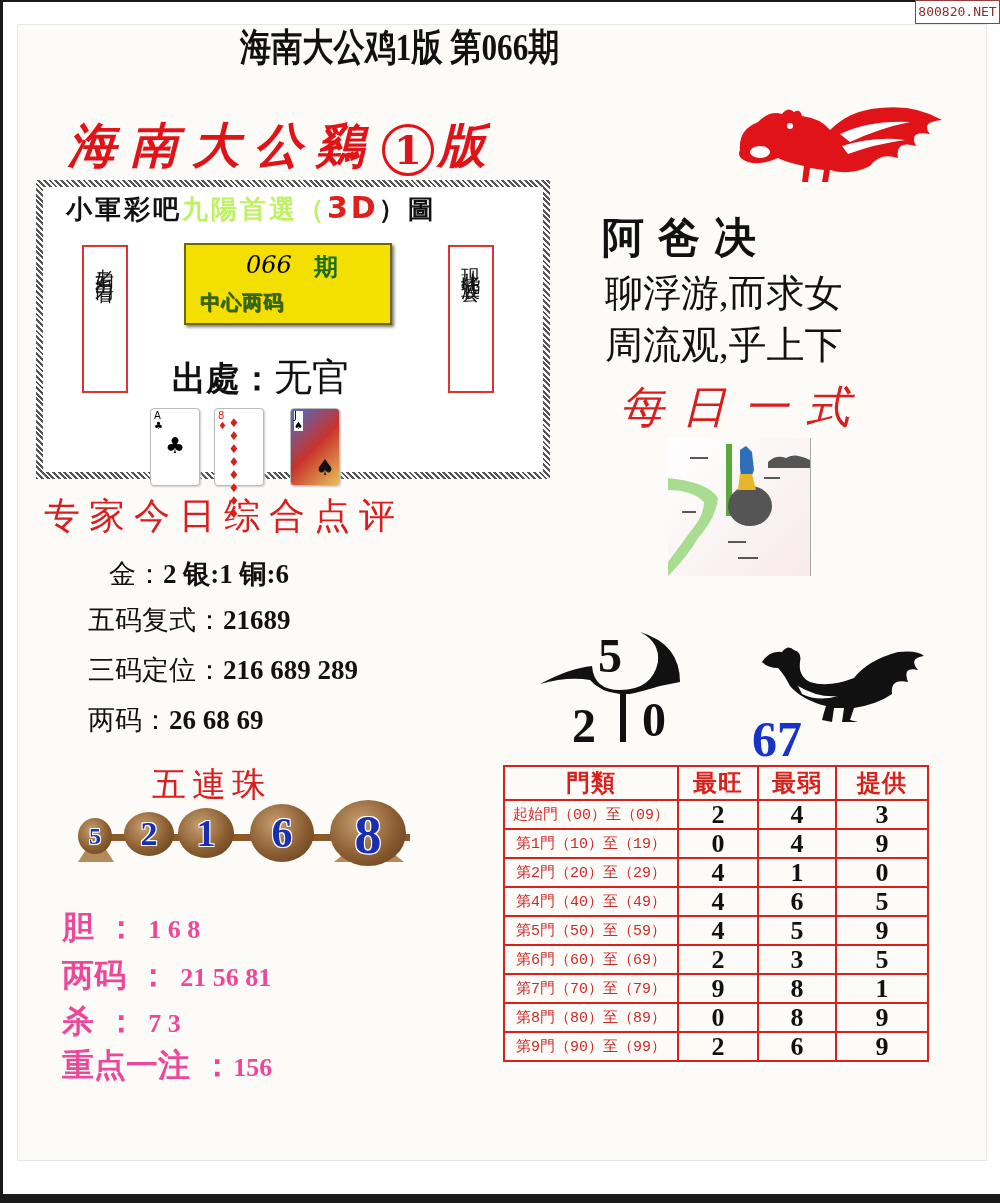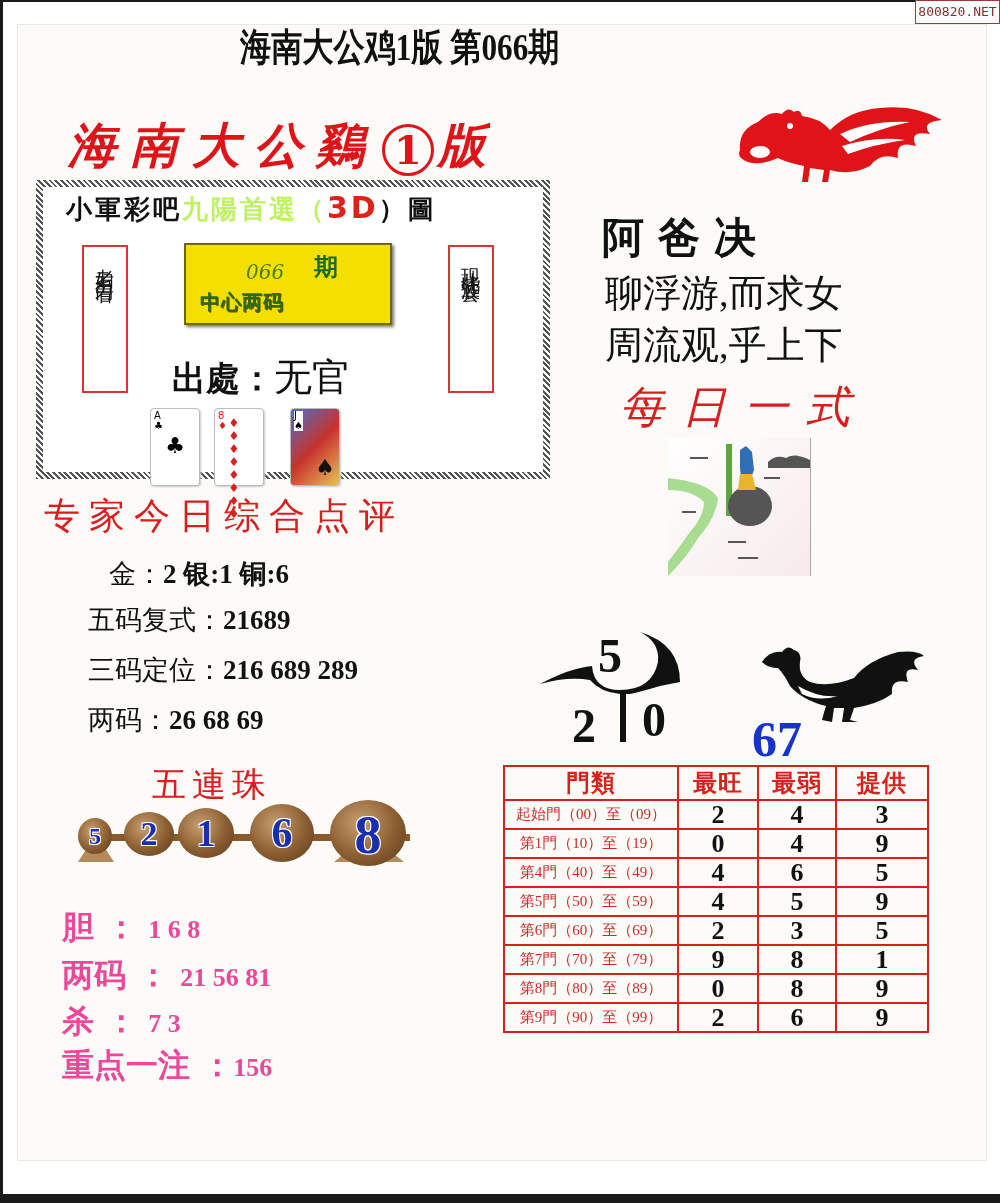--- a/index.html
+++ b/index.html
@@ -53,21 +53,21 @@
   .frame-head .big3d { color:#e0201a; font-size:30px; font-family:"DejaVu Sans", sans-serif; }
   .vbox {
     width:46px; height:148px; border:2px solid #d33; background:#fff;
     font-size:19px; color:#111; text-align:center; line-height:25px; padding-top:6px;
     box-sizing:border-box;
   }
   .yellowbox {
     left:184px; top:243px; width:204px; height:78px; background:#f3df00;
     border:2px solid #6c6a00; box-shadow:2px 2px 3px #777;
   }
-  .ybox-issue { left:60px; top:6px; font-style:italic; font-size:20px; color:#4d7c0f;margin-top:9px; }
+  .ybox-issue { left:60px; top:6px; font-style:italic; font-size:24px; color:#000000; }
   .ybox-qi { left:128px; top:6px; font-size:24px; font-weight:bold; color:#1c6b1c; }
   .ybox-center { left:14px; top:44px; font-size:20px; font-weight:bold; color:#2a6a1a; letter-spacing:1px; text-shadow:1px 1px 0 #6a5a00; }
   .chuchu {
     left:172px; top:352px; font-size:34px; font-weight:bold; color:#111;
   }
   .chuchu .val { font-weight:normal; font-size:38px;margin-top:40px; }
   .card {
     width:48px; height:76px; border:1px solid #bbb; border-radius:4px; background:#fff;
     font-family:"DejaVu Sans", sans-serif; box-shadow:1px 1px 2px #ccc;
   }
@@ -109,21 +109,21 @@
   }
   table.doors th, table.doors td {
     border:2px solid #d8201c; padding:0; text-align:center;
   }
   table.doors th {
     color:#d8201c; font-size:24px; font-weight:bold; height:28px;
     font-family:"DejaVu Sans", sans-serif; letter-spacing:1px;
   }
   table.doors td.lbl {
     color:#cc2a2a; font-size:15px; width:172px; height:27px;
-    font-family:Liberation Serif, serif;
+    font-family:Liberation Mono, monospace;
   }
   table.doors td.num {
     font-family:"Liberation Serif", serif; font-weight:bold; font-size:26px;
     color:#111; width:78px; vertical-align:bottom; line-height:26px;
   }
   table.doors td.num.w { width:76px; }
   table.doors td.num.x { width:90px; }
   .beads-title {
     left:152px; top:762px; color:#d81e1e; font-size:34px; letter-spacing:6px;
   }
@@ -260,20 +260,26 @@
           <td class="num w">4</td>
           <td class="num x">3</td>
         </tr>
       <tr>
           <td class="lbl">第1門（10）至（19）</td>
           <td class="num">0</td>
           <td class="num w">4</td>
           <td class="num x">9</td>
         </tr>
       <tr>
+          <td class="lbl">第2門（20）至（29）</td>
+          <td class="num">4</td>
+          <td class="num w">1</td>
+          <td class="num x">0</td>
+        </tr>
+      <tr>
           <td class="lbl">第4門（40）至（49）</td>
           <td class="num">4</td>
           <td class="num w">6</td>
           <td class="num x">5</td>
         </tr>
       <tr>
           <td class="lbl">第5門（50）至（59）</td>
           <td class="num">4</td>
           <td class="num w">5</td>
           <td class="num x">9</td>

